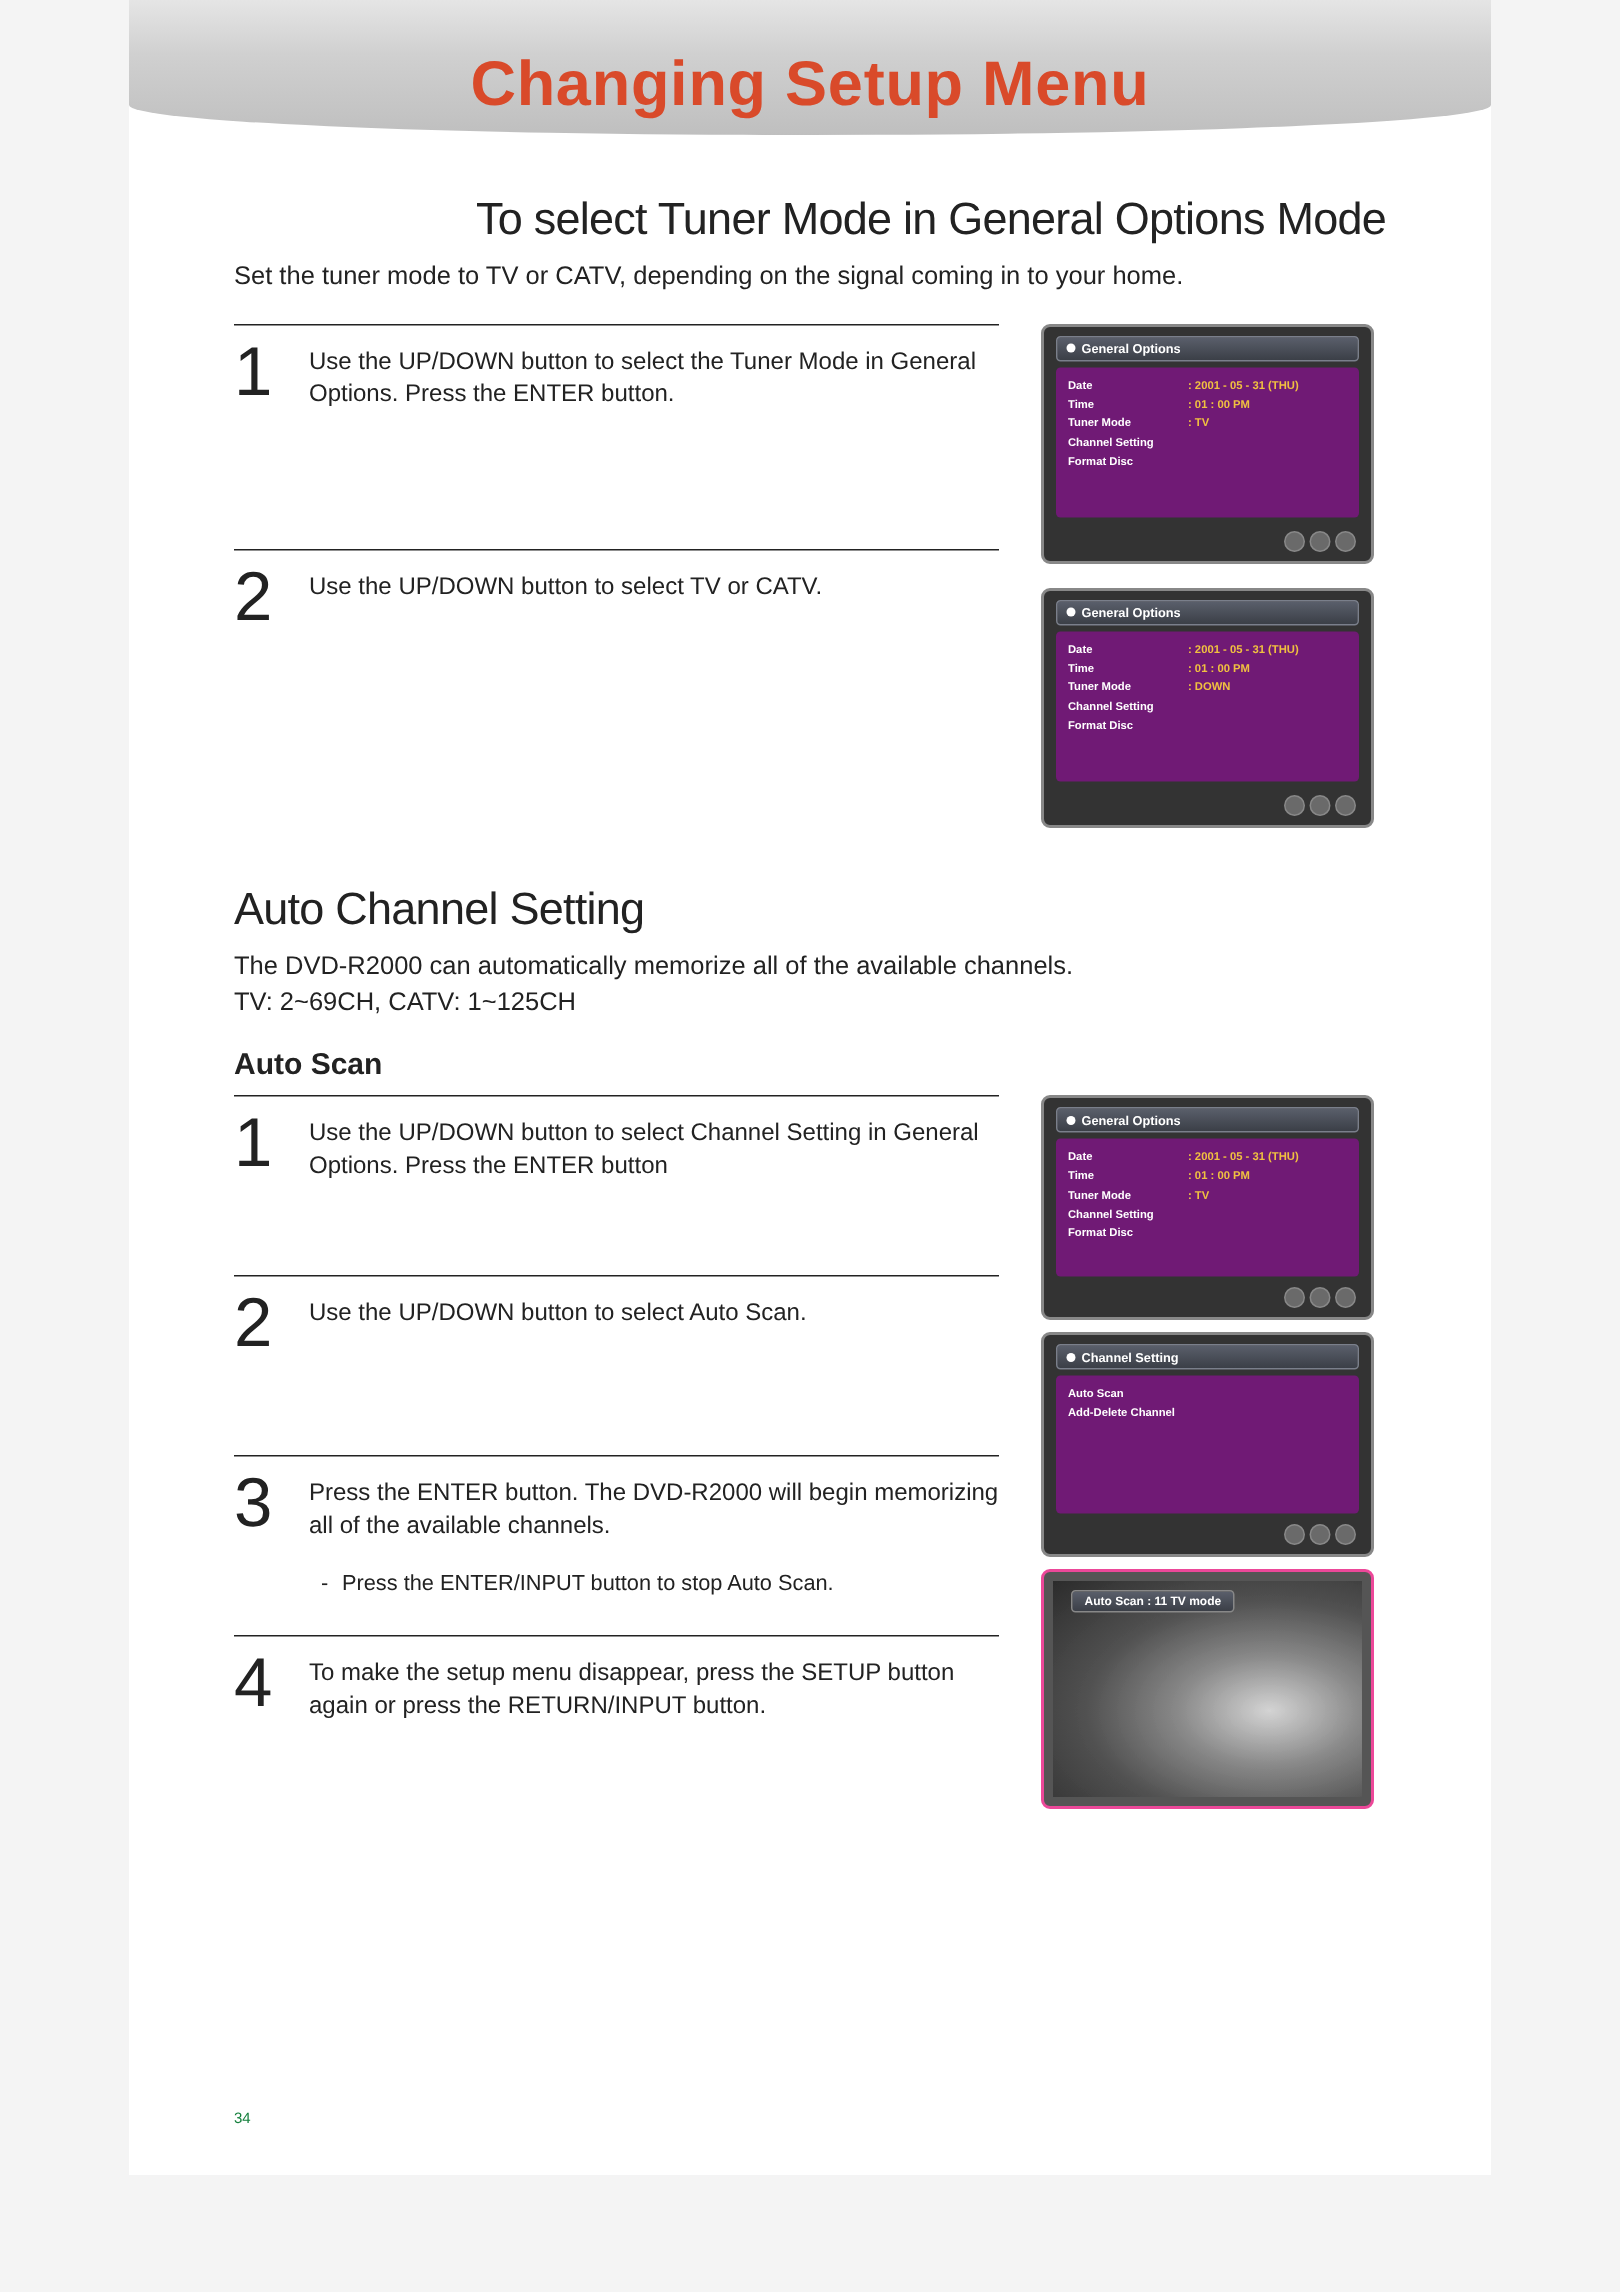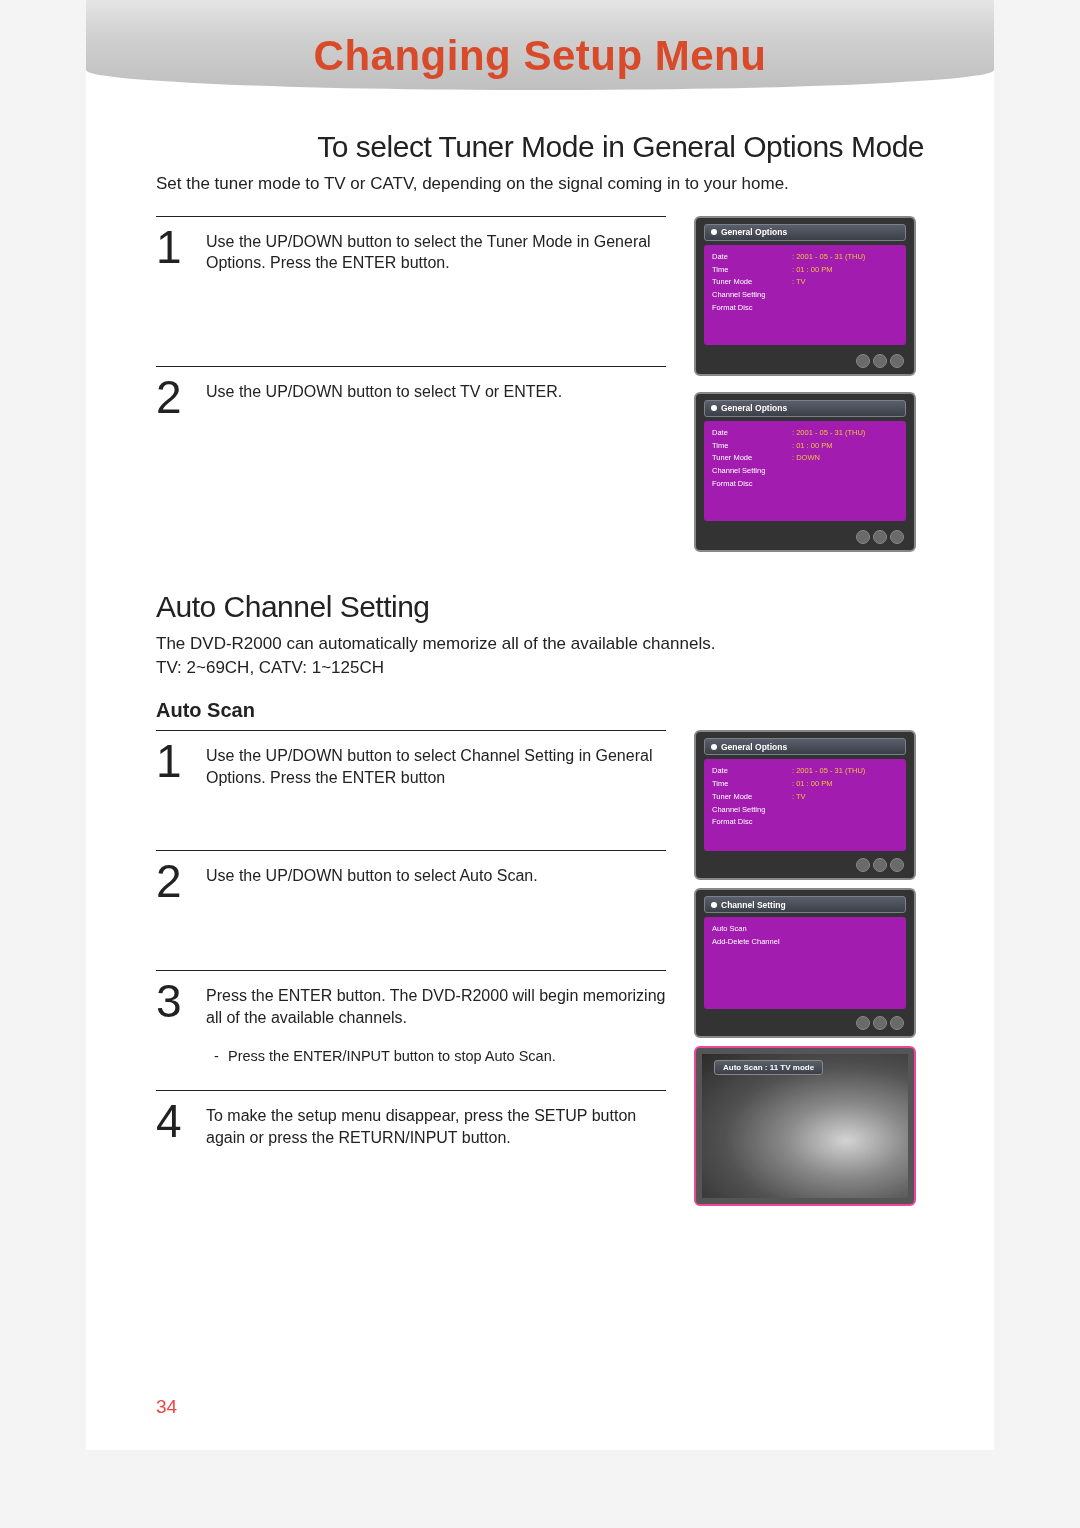--- a/index.html
+++ b/index.html
@@ -119,28 +119,28 @@
       gap: 4px;
     }
     .osd-titlebar::before {
       content: "";
       width: 6px; height: 6px;
       border-radius: 50%;
       background: #fff;
       display: inline-block;
     }
     .osd-content {
-      background: #a21caf;
+      background: #701a75;
       margin: 0 8px 6px 8px;
       height: 100px;
       border-radius: 3px;
       padding: 6px 8px;
       color: #fff;
       font-size: 7.5px;
-      font-weight: normal;
+      font-weight: bold;
     }
     .osd-row { display: flex; line-height: 1.7; }
     .osd-label { width: 80px; }
     .osd-val { color: #f0c040; }
     .osd-footer {
       position: absolute;
       bottom: 6px;
       right: 10px;
       display: flex;
       gap: 3px;
@@ -186,22 +186,22 @@
       gap: 28px;
       align-items: flex-start;
     }
     .left-steps { flex: 1; max-width: 510px; }
     .right-osd { width: 226px; flex-shrink: 0; display: flex; flex-direction: column; }
 
     .page-number {
       position: absolute;
       bottom: 32px;
       left: 70px;
-      font-size: 19px;
-      color: #ef4444;
+      font-size: 10px;
+      color: #15803d;
     }
     .step-short { min-height: 120px; }
     .step-med { min-height: 130px; }
 
     .spacer-osd { height: 8px; }
   </style>
 </head>
 <body>
 
 <div class="page">
@@ -214,21 +214,21 @@
   <div class="section-sub">Set the tuner mode to TV or CATV, depending on the signal coming in to your home.</div>
 
   <div class="two-col">
     <div class="left-steps">
       <div class="step">
         <div class="step-num">1</div>
         <div class="step-body">Use the UP/DOWN button to select the Tuner Mode in General Options. Press the ENTER button.</div>
       </div>
       <div class="step step-med">
         <div class="step-num">2</div>
-        <div class="step-body">Use the UP/DOWN button to select TV or ENTER.</div>
+        <div class="step-body">Use the UP/DOWN button to select TV or CATV.</div>
       </div>
     </div>
     <div class="right-osd">
       <div class="osd-box">
         <div class="osd-titlebar">General Options</div>
         <div class="osd-content">
           <div class="osd-row">
               <span class="osd-label">Date</span>
               <span class="osd-val">: 2001 - 05 - 31 (THU)</span>
             </div>

